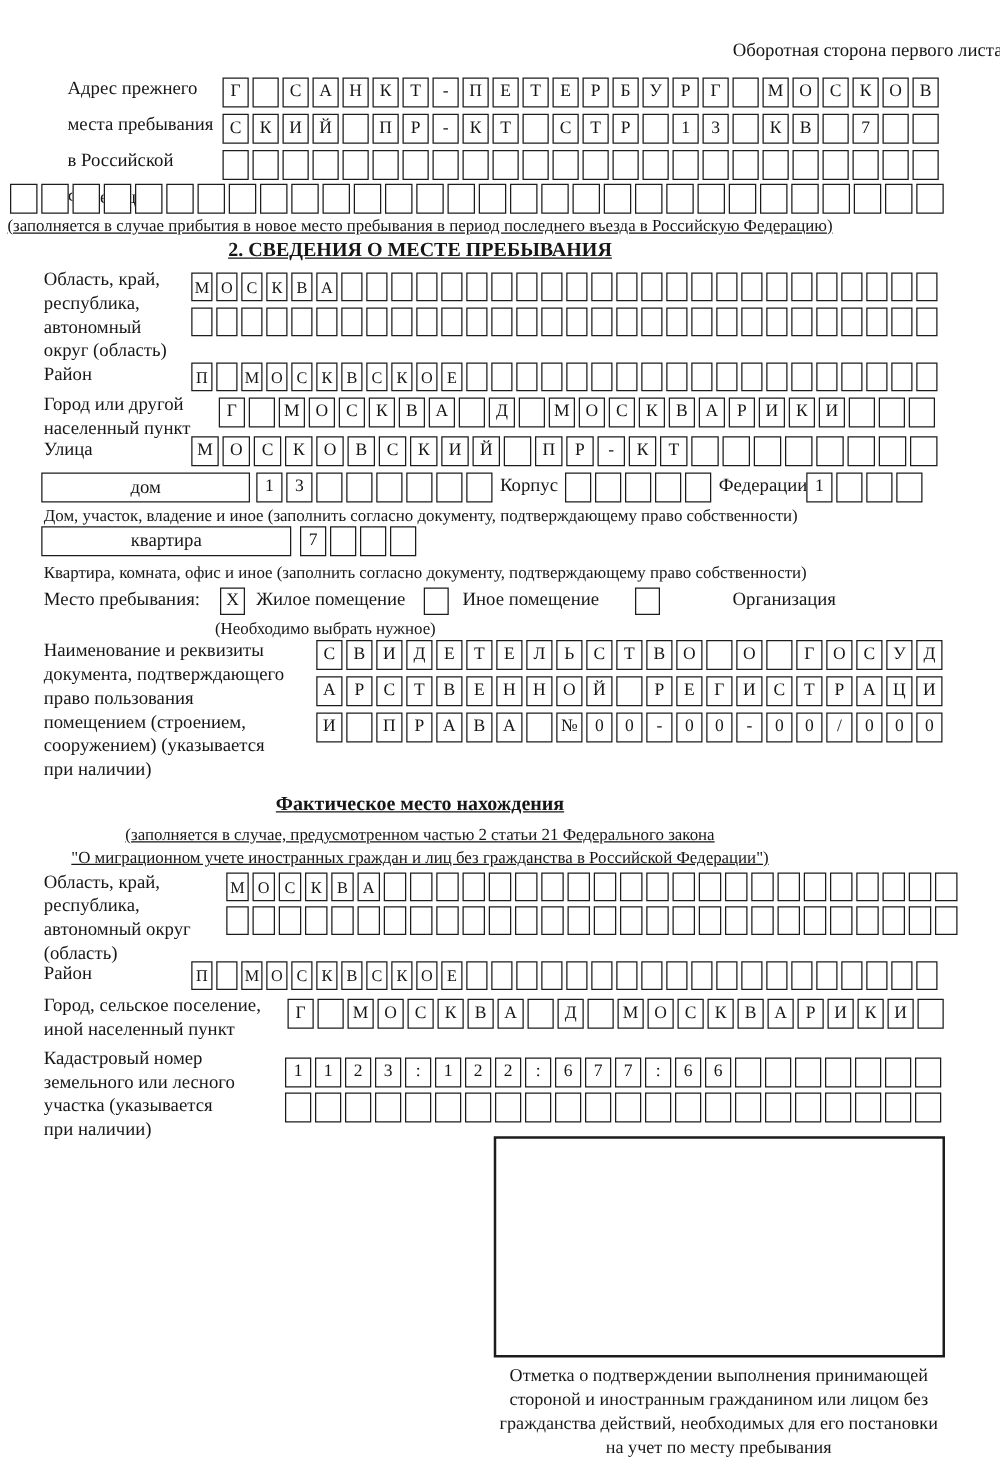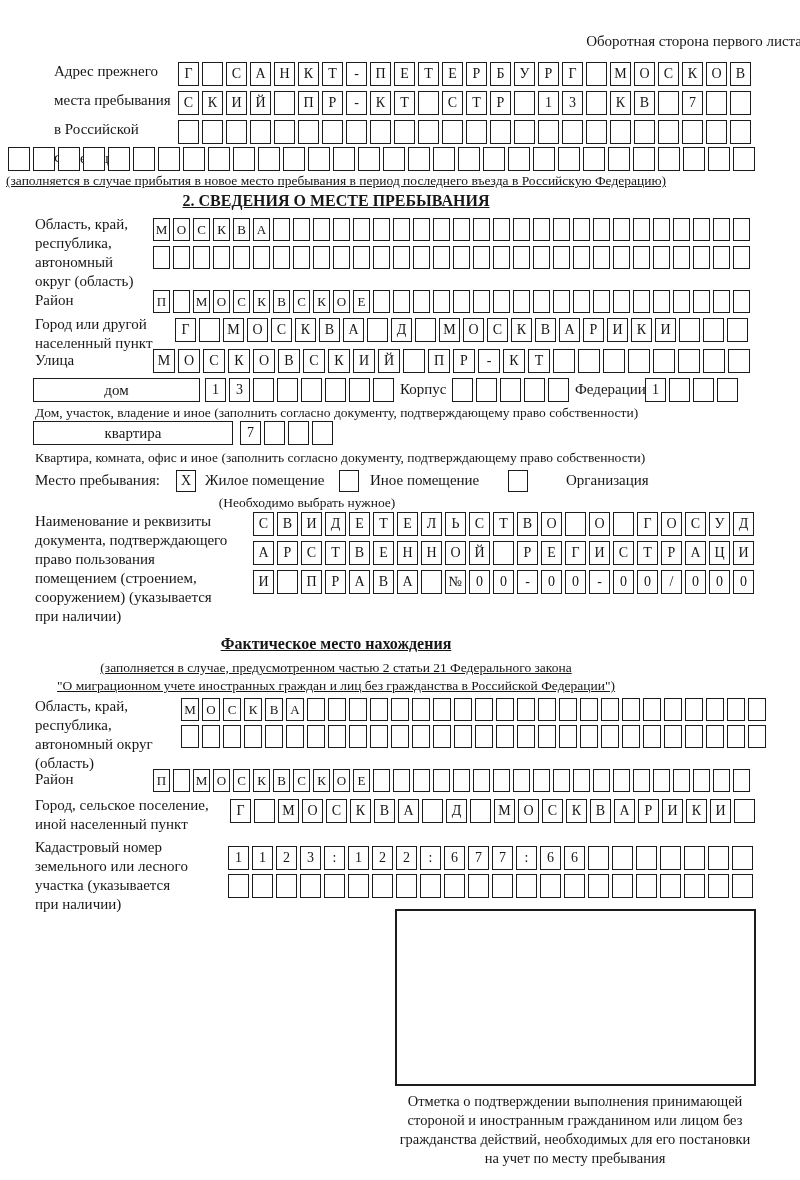--- a/index.html
+++ b/index.html
@@ -356,22 +356,22 @@
       <span class="cell"></span>
     </div>
   <div class="abs caption" style="left:35px; top:450px;">Квартира, комната, офис и иное (заполнить согласно документу, подтверждающему право собственности)</div>
 
   <div class="abs lbl" style="left:35px; top:471px;">Место пребывания:</div>
   <span class="abs checkbox" style="left:176px; top:470px;">X</span>
   <div class="abs lbl" style="left:205px; top:471px;">Жилое помещение</div>
   <span class="abs checkbox" style="left:339px; top:470px;"></span>
   <div class="abs lbl" style="left:370px; top:471px;">Иное помещение</div>
   <span class="abs checkbox" style="left:508px; top:470px;"></span>
-  <div class="abs lbl" style="left:566px; top:471px;text-align:right;">Организация</div>
-  <div class="abs caption" style="left:172px; top:495px; width:270px; text-align:center;">(Необходимо выбрать нужное)</div>
+  <div class="abs lbl" style="left:586px; top:471px;text-align:right;">Организация</div>
+  <div class="abs caption" style="left:172px; top:495px; width:270px; text-align:left;">(Необходимо выбрать нужное)</div>
 
   <div class="abs lbl" style="left:35px; top:512px;">Наименование и реквизиты
 документа, подтверждающего
 право пользования
 помещением (строением,
 сооружением) (указывается
 при наличии)</div>
   <div class="abs cellrow c21" style="left:253px; top:512px;">
       <span class="cell">С</span>
       <span class="cell">В</span>

